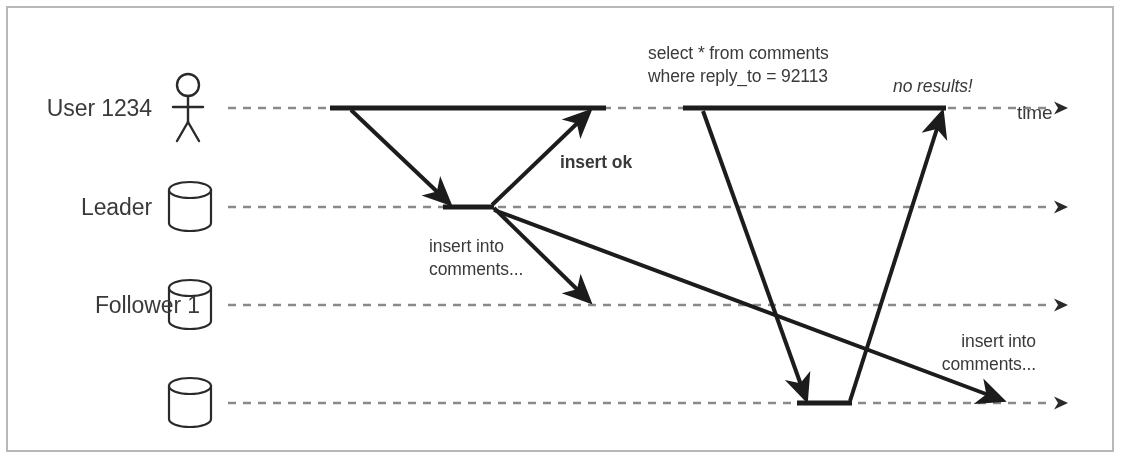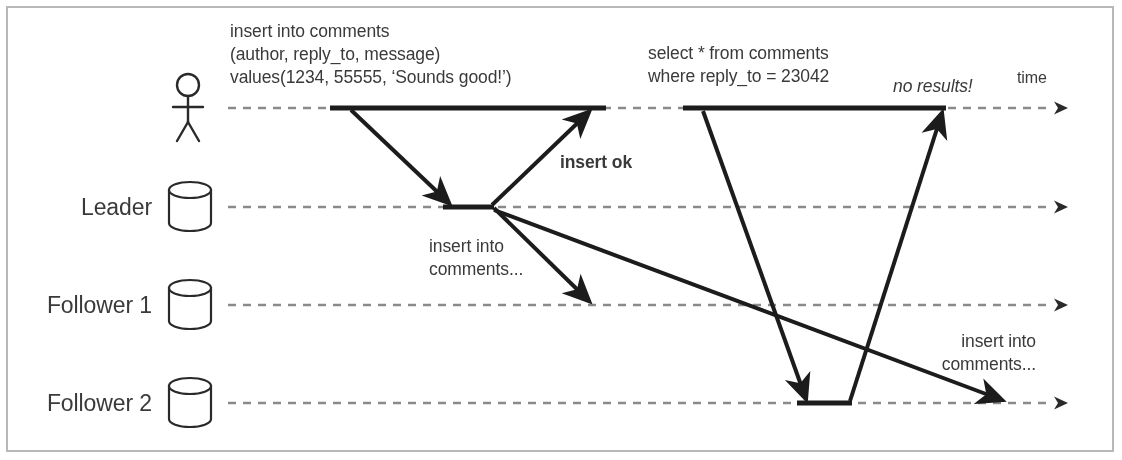--- a/index.html
+++ b/index.html
@@ -41,22 +41,23 @@
   .row-label {
     font-size: 23px;
     text-align: right;
     letter-spacing: -0.1px;
   }
   .note {
     font-size: 17.5px;
     letter-spacing: -0.1px;
   }
   .time-label {
-    font-size: 16px;
+    font-size: 19px;
     letter-spacing: -0.1px;
+    margin-top: 33px;
   }
 </style>
 </head>
 <body>
 
 <div id="page">
 
   <div id="frame"></div>
 
   <svg id="canvas" viewBox="0 0 1122 460" xmlns="http://www.w3.org/2000/svg">
@@ -114,30 +115,27 @@
     <g stroke="#1c1c1c" stroke-width="4" fill="none">
       <line x1="351" y1="110" x2="449" y2="203" marker-end="url(#arrowSolid)"></line>
       <line x1="492" y1="205" x2="589" y2="112" marker-end="url(#arrowSolid)"></line>
       <line x1="494" y1="208" x2="589" y2="301" marker-end="url(#arrowSolid)"></line>
       <line x1="494" y1="210" x2="1002" y2="400" marker-end="url(#arrowSolid)"></line>
       <line x1="703" y1="111" x2="806" y2="399" marker-end="url(#arrowSolid)"></line>
       <line x1="850" y1="401" x2="942" y2="113" marker-end="url(#arrowSolid)"></line>
     </g>
   </svg>
 
+  <div class="lbl row-label" style="left:0px; top:94px; width:152px;">User 1234</div>
   <div class="lbl row-label" style="left:0px; top:193px; width:152px;text-align:right;">Leader</div>
-  <div class="lbl row-label" style="left:0px; top:291px; width:152px;">Follower 1</div>
-  <div class="lbl row-label" style="left:0px; top:389px; width:152px;">Follower 2</div>
+  <div class="lbl row-label" style="left:0px; top:291px; width:152px;padding-left:48px;">Follower 1</div>
 
-  <div class="lbl note" style="left:230px; top:20px;">insert into comments
-(author, reply_to, message)
-values(1234, 55555, ‘Sounds good!’)</div>
 
   <div class="lbl note" style="left:648px; top:42px;">select * from comments
-where reply_to = 23042</div>
+where reply_to = 92113</div>
 
   <div class="lbl note" style="left:893px; top:75px;font-style:italic;">no results!</div>
 
   <div class="lbl note" style="left:560px; top:151px;font-weight:bold;">insert ok</div>
 
   <div class="lbl note" style="left:429px; top:235px;">insert into
 comments...</div>
 
   <div class="lbl note" style="left:928px; top:330px; text-align:right; width:108px;">insert into
 comments...</div>

